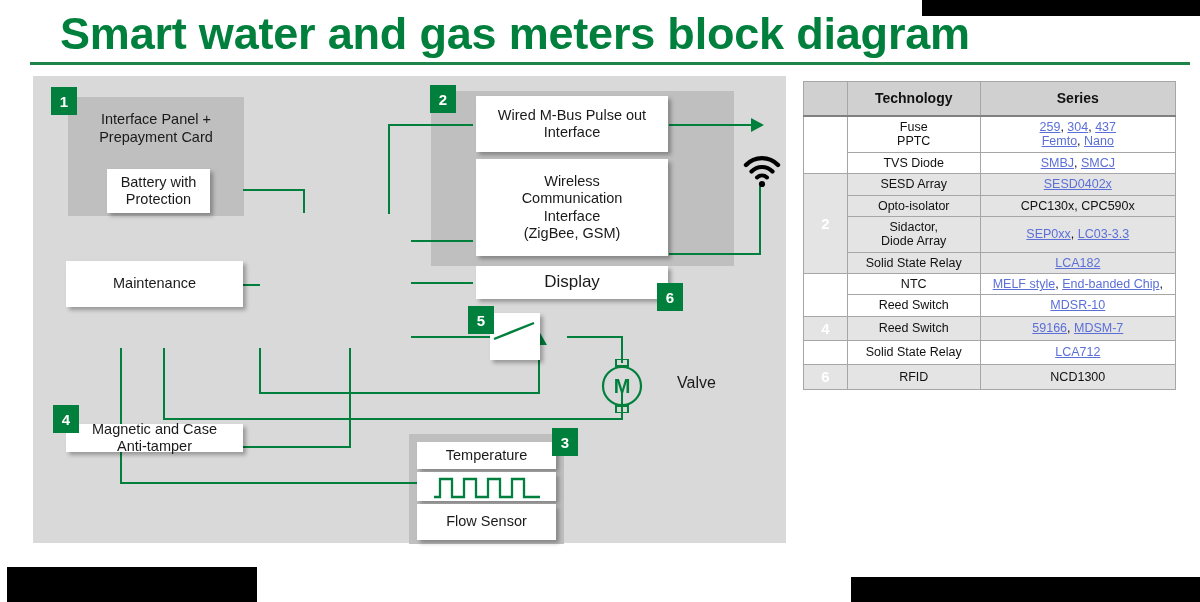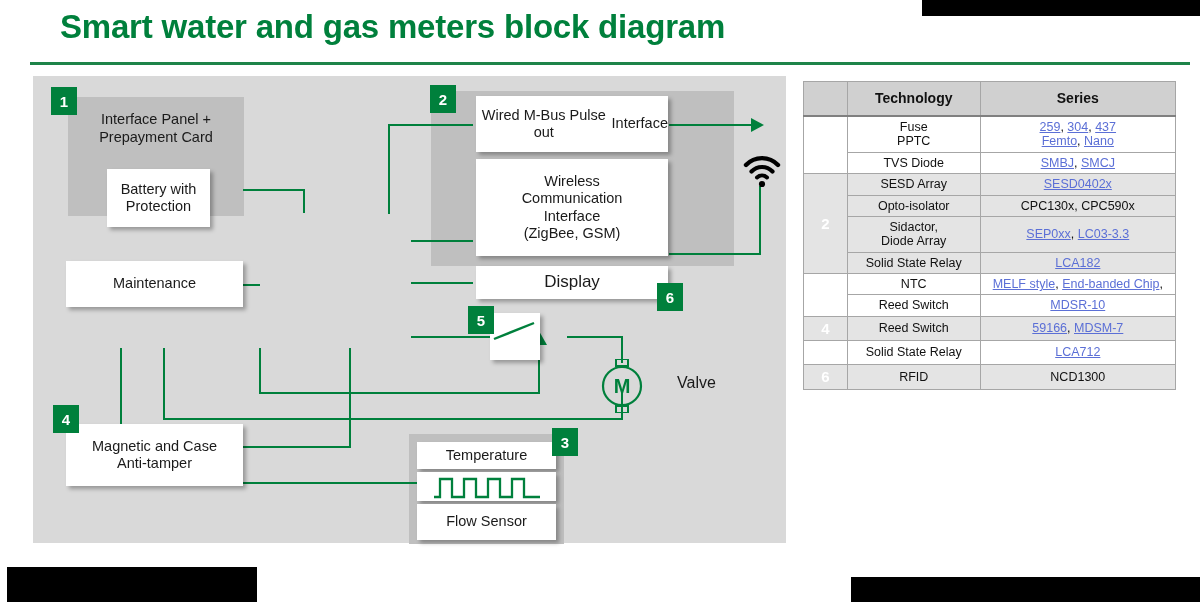--- a/index.html
+++ b/index.html
@@ -9,21 +9,21 @@
   }
   
   .blackbar{position:absolute;background:#000000;}
   #bar-top-right{left:922px;top:0;width:278px;height:16px;}
   #bar-bottom-left{left:7px;top:567px;width:250px;height:35px;}
   #bar-bottom-right{left:851px;top:577px;width:349px;height:25px;}
 
   
   #page-title{
     position:absolute;left:60px;top:8px;
-    font-size:33px;font-weight:bold;color:#00803C;letter-spacing:-0.2px;
+    font-size:45px;font-weight:bold;color:#00803C;letter-spacing:-0.2px;
     white-space:nowrap;
     text-align:right;
   }
   #title-rule{
     position:absolute;left:30px;top:62px;width:1160px;height:3px;background:#1E8449;
   }
 
   
   #diagram{
     position:absolute;left:33px;top:76px;width:753px;height:467px;
@@ -132,47 +132,47 @@
   <div class="badge" style="left:519px;top:352px;">3</div>
   <div class="badge" style="left:20px;top:329px;">4</div>
   <div class="badge" style="left:435px;top:230px;">5</div>
   <div class="badge" style="left:624px;top:207px;">6</div>
 
   <div style="position:absolute;left:35px;top:35px;width:176px;text-align:center;font-size:14.5px;line-height:1.22;color:#1a1a1a;">
     <div>Interface Panel +</div>
     <div>Prepayment Card</div>
   </div>
 
-  <div class="wbox" style="left:74px;top:93px;width:103px;height:58px;flex-direction:column;">
+  <div class="wbox" style="left:74px;top:93px;width:103px;height:44px;flex-direction:column;">
     <div>Battery with</div>
     <div>Protection</div>
   </div>
 
   <div class="wbox" style="left:33px;top:185px;width:177px;height:46px;align-items:center;">
     <span>Maintenance</span>
   </div>
 
 
-  <div class="wbox" style="left:443px;top:20px;width:192px;height:56px;flex-direction:row;">
+  <div class="wbox" style="left:443px;top:20px;width:192px;height:56px;flex-direction:column;">
     <div>Wired M-Bus Pulse out</div>
     <div>Interface</div>
   </div>
 
   <div class="wbox" style="left:443px;top:83px;width:192px;height:97px;flex-direction:column;">
     <div>Wireless</div>
     <div>Communication</div>
     <div>Interface</div>
     <div>(ZigBee, GSM)</div>
   </div>
 
   <div class="wbox" style="left:443px;top:190px;width:192px;height:33px;font-size:17px;">
     <span>Display</span>
   </div>
 
-  <div class="wbox" style="left:33px;top:348px;width:177px;height:62px;flex-direction:column;">
+  <div class="wbox" style="left:33px;top:348px;width:177px;height:28px;flex-direction:column;">
     <div>Magnetic and Case</div>
     <div>Anti-tamper</div>
   </div>
 
   <div class="wbox" style="left:457px;top:237px;width:50px;height:47px;">
     <svg width="50" height="47" viewBox="0 0 50 47">
       <line x1="4" y1="26" x2="44" y2="10" stroke="#00803C" stroke-width="2.4"></line>
     </svg>
   </div>
 

